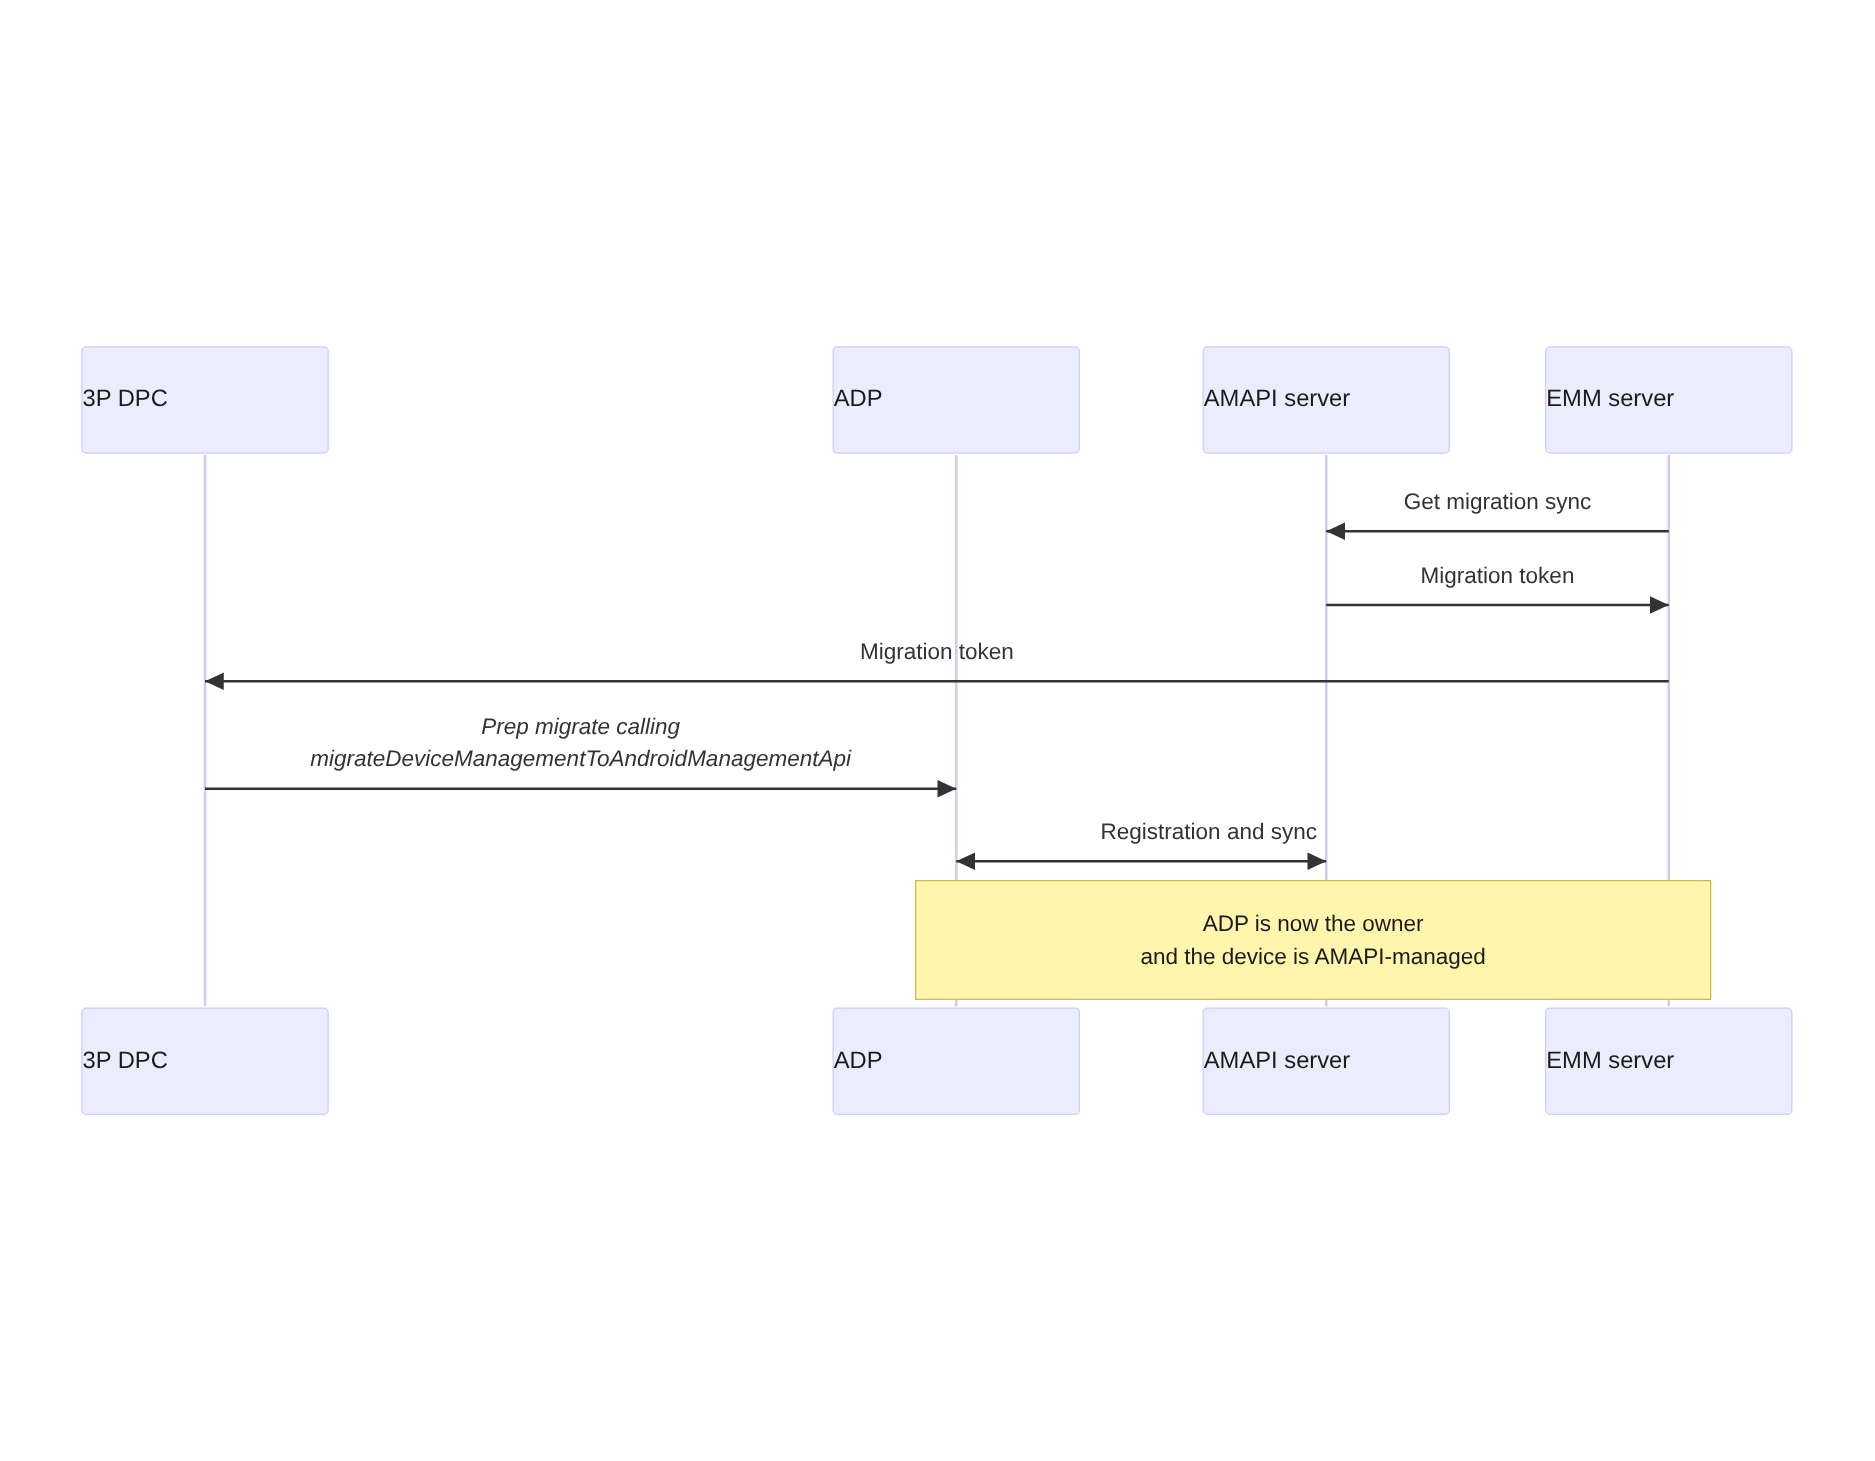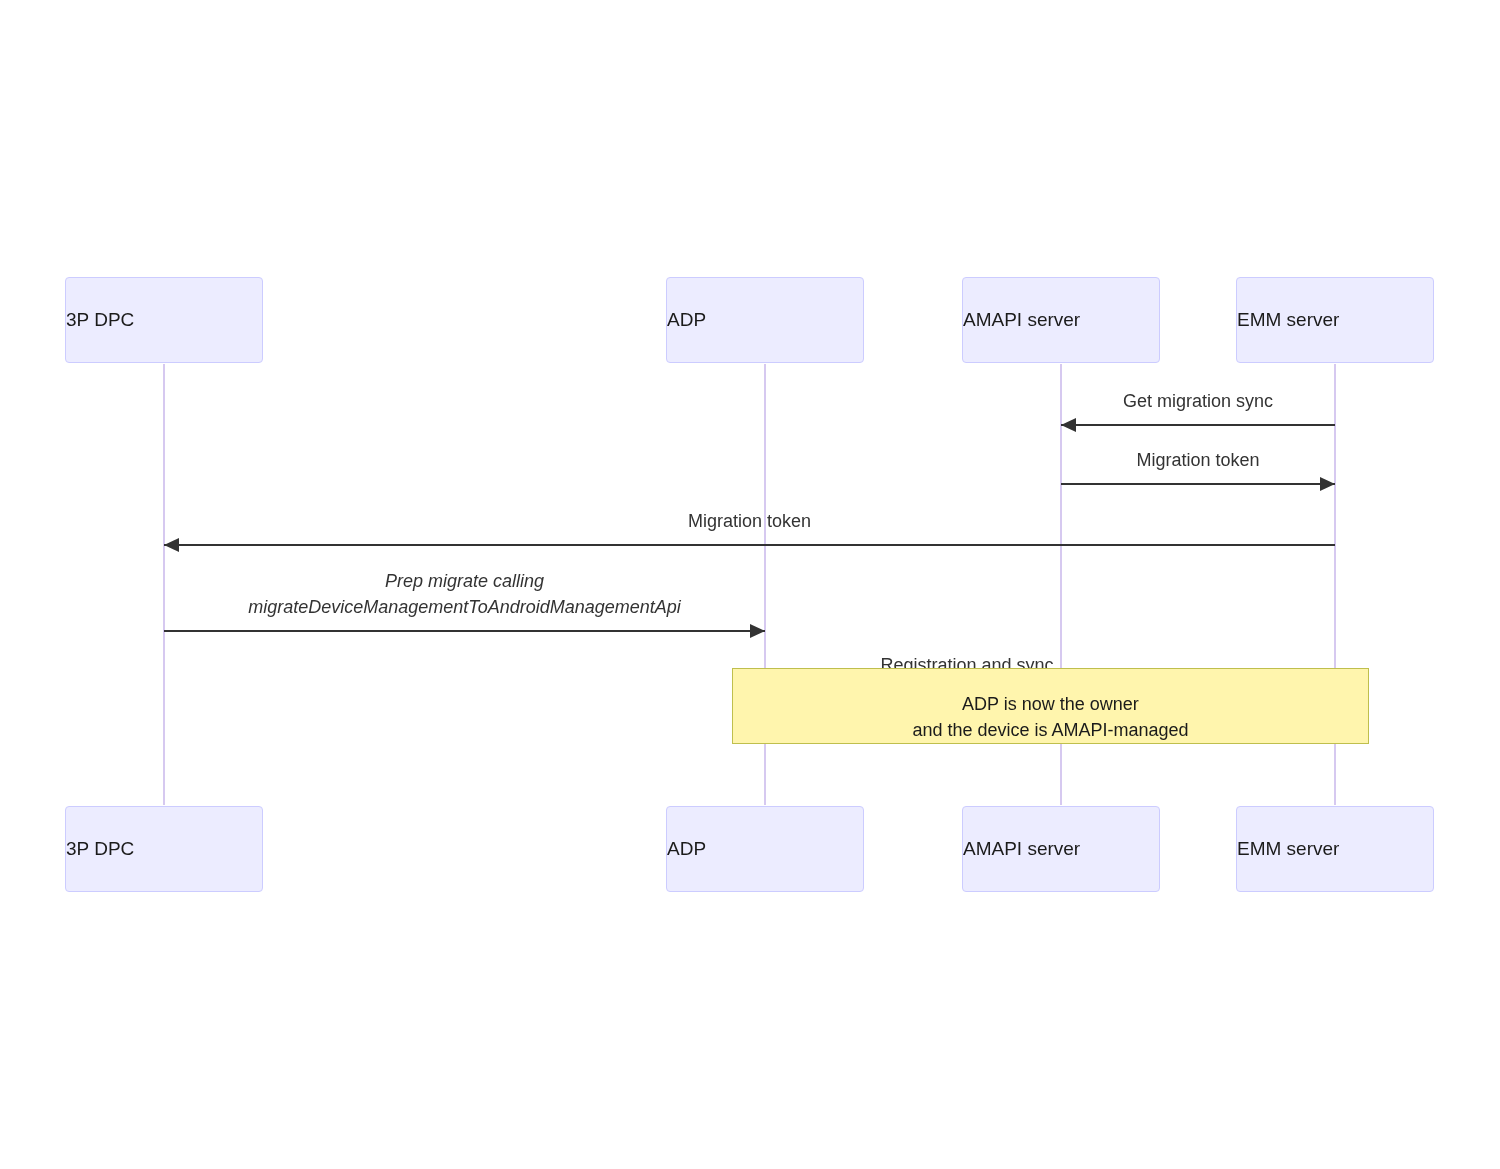--- a/index.html
+++ b/index.html
@@ -169,18 +169,18 @@
 migrateDeviceManagementToAndroidManagementApi</div>
   </div>
 
   <div class="msg" style="left:765px; top:688px; width:296px;">
     <div class="msg-line" style="width:296px;"></div>
     <div class="arrow-head left" style="left:0px;"></div>
     <div class="arrow-head right" style="left:281px;"></div>
     <div class="msg-label" style="left:0px; width:308px; top:-36px;margin-left:48px;">Registration and sync</div>
   </div>
 
-  <div class="note-box" style="left:732px; top:668px; width:637px; height:76px;align-items:flex-end;">
+  <div class="note-box" style="left:732px; top:704px; width:637px; height:96px;">
     <span class="note-text">ADP is now the owner
 and the device is AMAPI-managed</span>
   </div>
 
 </div>
 
 </body></html>

